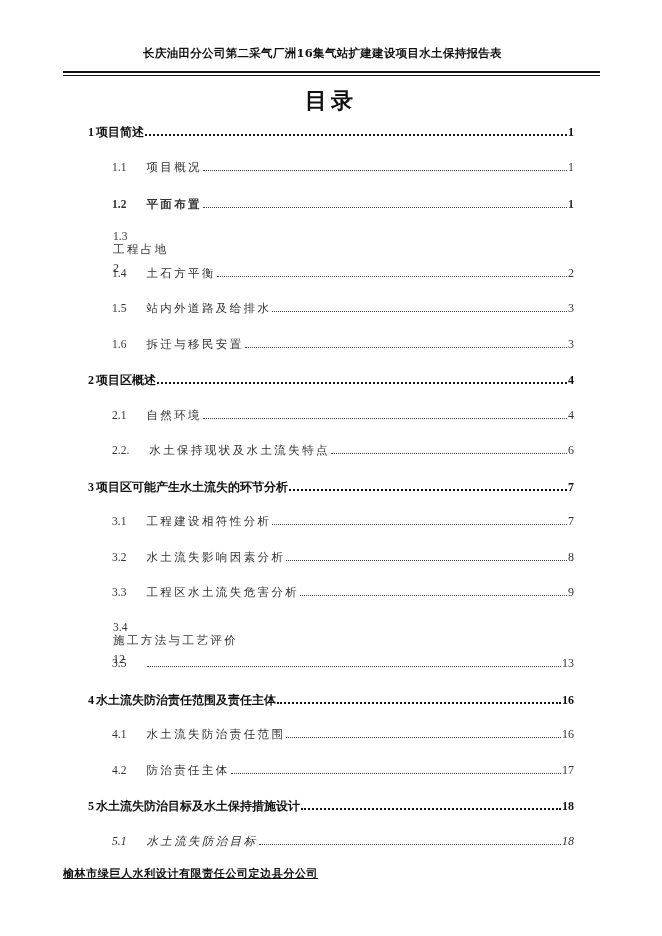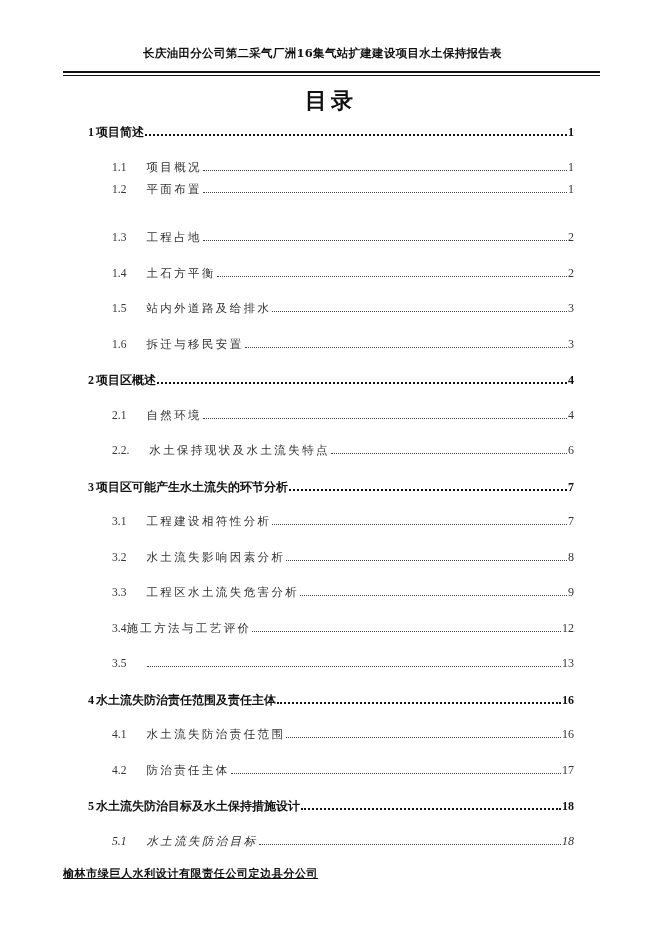--- a/index.html
+++ b/index.html
@@ -37,27 +37,27 @@
       <span class="lbl">项目简述</span>
       <span class="leader"></span>
       <span class="page">1</span>
     </div>
     <div class="toc-row l2" style="top: 36px;">
       <span class="num">1.1</span>
       <span class="lbl">项目概况</span>
       <span class="leader"></span>
       <span class="page">1</span>
     </div>
-    <div class="toc-row l2" style="top: 58px;">
+    <div class="toc-row l2" style="top: 73px; font-weight: bold;">
       <span class="num">1.2</span>
       <span class="lbl">平面布置</span>
       <span class="leader"></span>
       <span class="page">1</span>
     </div>
-    <div class="toc-row l2" style="top: 106px;">
+    <div class="toc-row l2" style="top: 106px; flex-direction: column;">
       <span class="num">1.3</span>
       <span class="lbl">工程占地</span>
       <span class="leader"></span>
       <span class="page">2</span>
     </div>
     <div class="toc-row l2" style="top: 142px;">
       <span class="num">1.4</span>
       <span class="lbl">土石方平衡</span>
       <span class="leader"></span>
       <span class="page">2</span>
@@ -109,21 +109,21 @@
       <span class="lbl">水土流失影响因素分析</span>
       <span class="leader"></span>
       <span class="page">8</span>
     </div>
     <div class="toc-row l2" style="top: 461px;">
       <span class="num">3.3</span>
       <span class="lbl">工程区水土流失危害分析</span>
       <span class="leader"></span>
       <span class="page">9</span>
     </div>
-    <div class="toc-row l2" style="top: 497px;">
+    <div class="toc-row l2" style="top: 497px; flex-direction: column;">
       <span class="num tight">3.4</span>
       <span class="lbl">施工方法与工艺评价</span>
       <span class="leader"></span>
       <span class="page">12</span>
     </div>
     <div class="toc-row l2" style="top: 532px;">
       <span class="num">3.5</span>
       <span class="leader"></span>
       <span class="page">13</span>
     </div>

